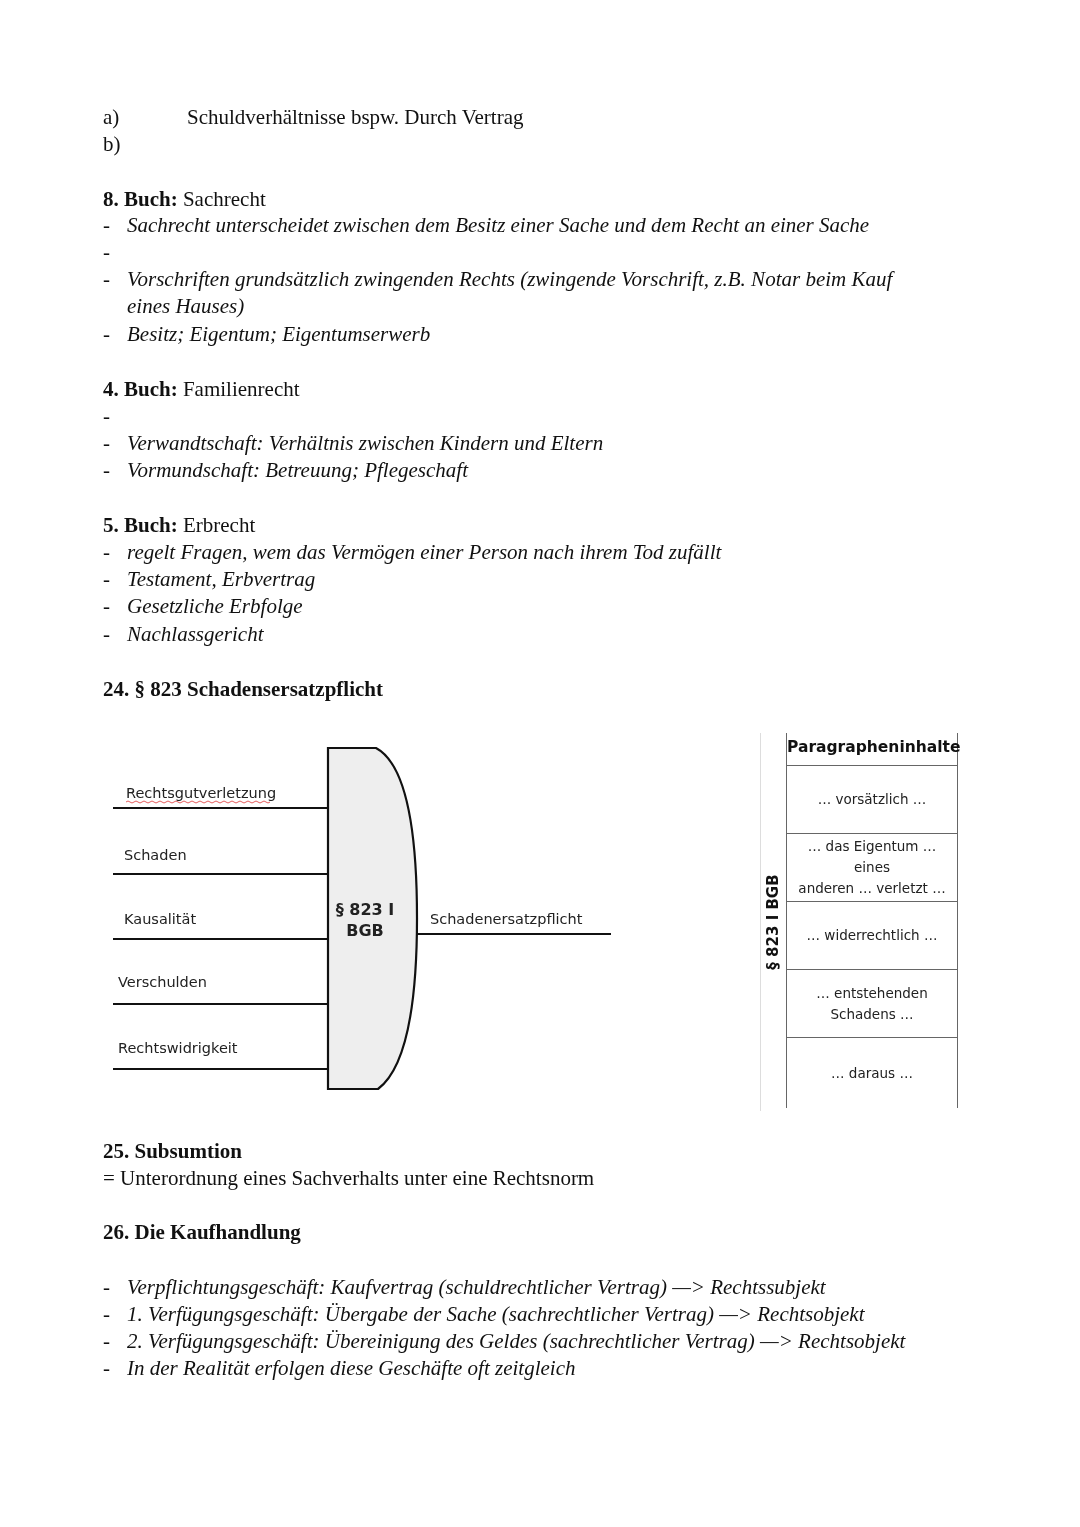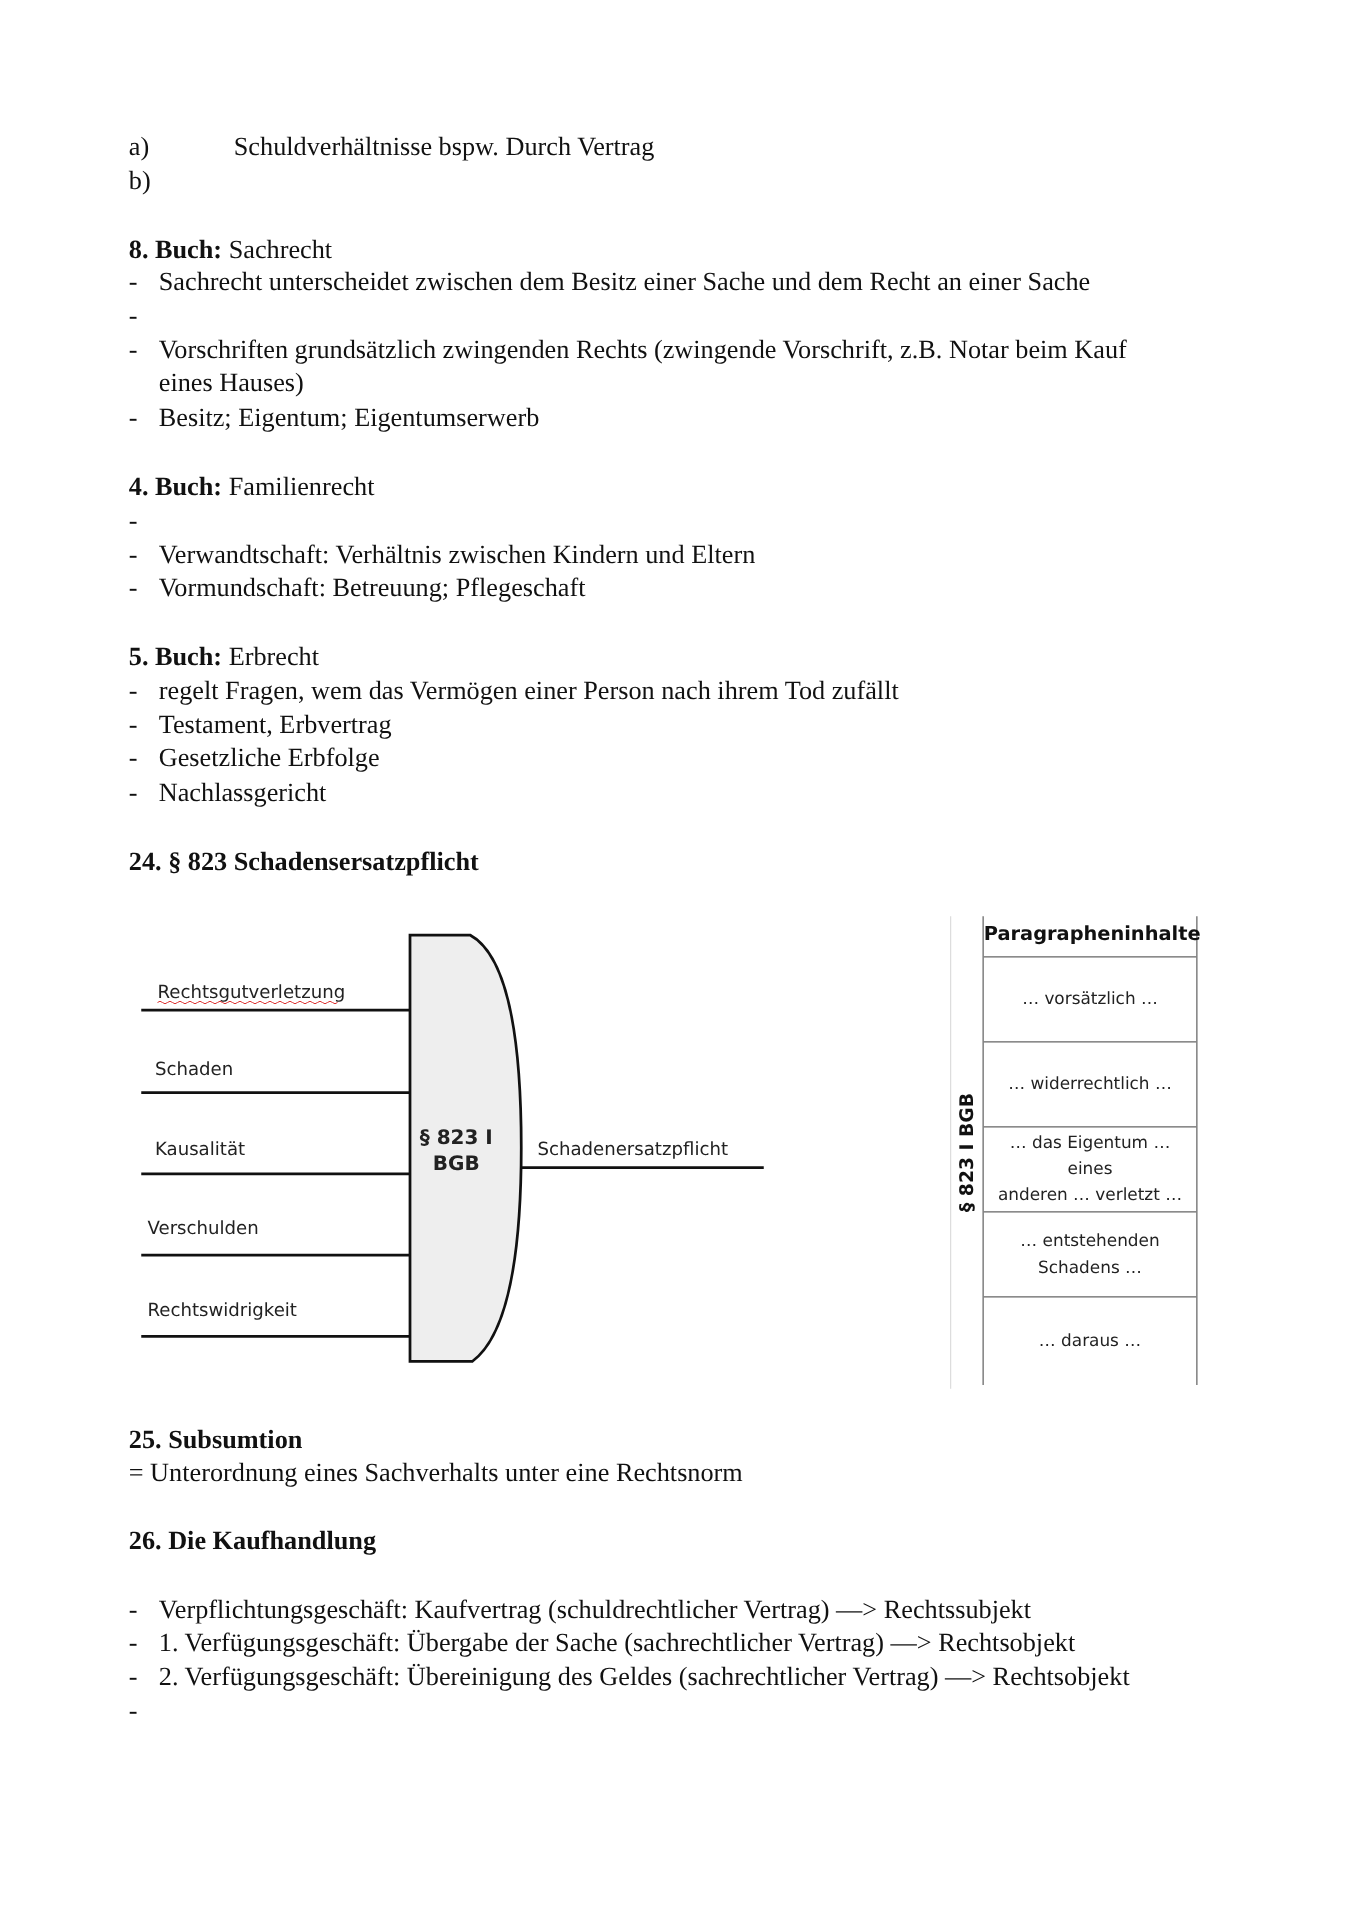--- a/index.html
+++ b/index.html
@@ -2,21 +2,21 @@
 <html><head>
 <meta charset="utf-8">
 <style>
   html, body { margin: 0; padding: 0; background: #ffffff; }
   body { width: 1080px; height: 1527px; position: relative; overflow: hidden;
          font-family: "Liberation Serif", serif; color: #111; }
   .page { position: absolute; left: 0; top: 0; width: 1080px; height: 1527px; }
   .line { position: absolute; left: 103px; font-size: 21px; line-height: 27px; white-space: nowrap; }
   .bold { font-weight: bold; }
   .dash { position: absolute; left: 103px; font-size: 21px; line-height: 27px; }
-  .item { position: absolute; left: 127px; font-size: 21px; line-height: 27px; white-space: nowrap; }
+  .item { position: absolute; left: 127px; font-size: 21px; line-height: 27px; white-space: nowrap; font-style: italic; }
   .enum { position: absolute; left: 103px; font-size: 21px; line-height: 27px; }
   .enum-text { position: absolute; left: 139px; font-size: 21px; line-height: 27px; white-space: nowrap; margin-left: 48px; }
 
   
   .diagram { position: absolute; left: 0; top: 0; width: 1080px; height: 1527px; pointer-events: none; }
   .diagram text { font-family: "DejaVu Sans", sans-serif; }
   .dl { font-size: 14.5px; fill: #222; }
   .gate-label { font-size: 16px; font-weight: bold; fill: #222; }
 
   
@@ -102,27 +102,27 @@
   <div class="vlabel-edge"></div>
   <div class="vlabel">
     <span>§ 823 I BGB</span>
   </div>
   <div class="ptable">
     <div class="head">Paragrapheninhalte</div>
     <div class="cell">
       <div><span>… vorsätzlich …</span></div>
     </div>
     <div class="cell">
-      <div><span>… widerrechtlich …</span></div>
-    </div>
-    <div class="cell">
       <div>
         <div>… das Eigentum … eines</div>
         <div>anderen … verletzt …</div>
       </div>
+    </div>
+    <div class="cell">
+      <div><span>… widerrechtlich …</span></div>
     </div>
     <div class="cell">
       <div>
         <div>… entstehenden</div>
         <div>Schadens …</div>
       </div>
     </div>
     <div class="cell last">
       <div><span>… daraus …</span></div>
     </div>
@@ -132,14 +132,15 @@
   <div class="line" style="top:1165px">= Unterordnung eines Sachverhalts unter eine Rechtsnorm</div>
 
   <div class="line bold" style="top:1219px">26. Die Kaufhandlung</div>
   <span class="dash" style="top:1274px">-</span>
   <span class="item" style="top:1274px">Verpflichtungsgeschäft: Kaufvertrag (schuldrechtlicher Vertrag) —&gt; Rechtssubjekt</span>
   <span class="dash" style="top:1301px">-</span>
   <span class="item" style="top:1301px">1. Verfügungsgeschäft: Übergabe der Sache (sachrechtlicher Vertrag) —&gt; Rechtsobjekt</span>
   <span class="dash" style="top:1328px">-</span>
   <span class="item" style="top:1328px">2. Verfügungsgeschäft: Übereinigung des Geldes (sachrechtlicher Vertrag) —&gt; Rechtsobjekt</span>
   <span class="dash" style="top:1355px">-</span>
+  <span class="item" style="top:1355px">In der Realität erfolgen diese Geschäfte oft zeitgleich</span>
 
 </div>
 
 </body></html>

